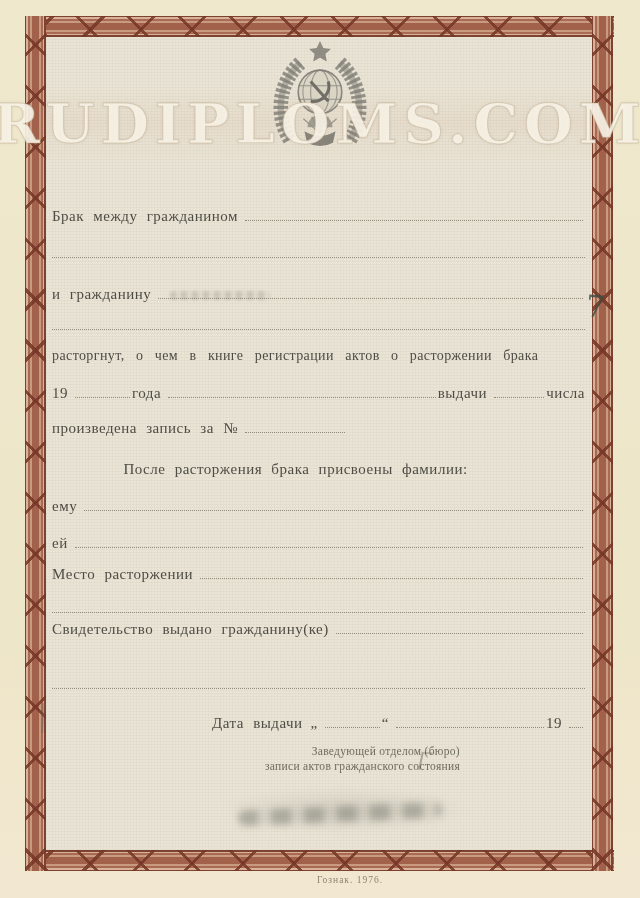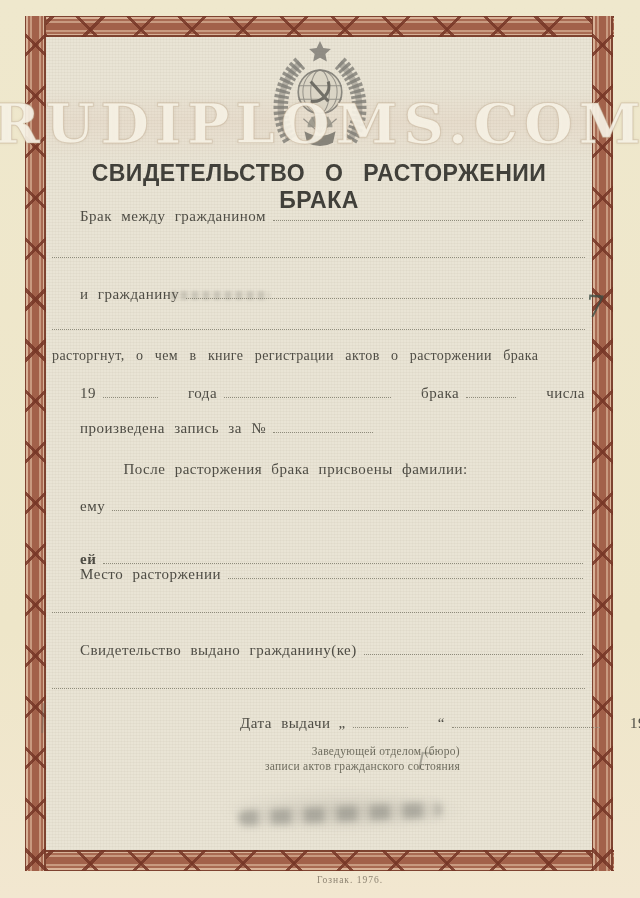--- a/index.html
+++ b/index.html
@@ -70,21 +70,21 @@
     color:#41403a;
   }
 
   
   .row{
     position:absolute;left:52px;right:55px;z-index:4;
     display:flex;align-items:flex-end;height:19px;
     font-size:15px;color:#4e4c44;letter-spacing:.5px;word-spacing:5px;
     line-height:1.1;
   }
-  .row .lbl{white-space:nowrap;margin-left:28px;}
+  .row .lbl{white-space:nowrap;}
   .dots{flex:1 1 auto;border-bottom:1px dotted #8f8c7c;margin:0 2px 3px 7px;height:1px;}
   .dots.fix{flex:0 0 auto;}
   .dotline{position:absolute;left:52px;right:55px;height:0;border-bottom:1px dotted #8f8c7c;z-index:4;}
   .centered{
     position:absolute;left:46px;top:461px;width:546px;z-index:4;text-align:center;
     font-size:15px;color:#4e4c44;letter-spacing:.5px;word-spacing:5px;
     padding-right:47px;box-sizing:border-box;
   }
   .dissolved{
     position:absolute;left:52px;right:55px;top:348px;z-index:4;
@@ -165,21 +165,20 @@
       <g stroke="#72706a" stroke-width="1.2" opacity=".75">
         <path d="M55 90 l-16 -14 M55 90 l-8 -16 M55 90 l0 -17 M55 90 l8 -16 M55 90 l16 -14"></path>
       </g>
       <path d="M43 84 a12 12 0 0 1 24 0 z" fill="#8a887e" opacity=".85"></path>
       <path d="M40 88 q15 9 30 0 l-2.5 11 q-12.5 6.5 -25 0 z" fill="#6e6c64" opacity=".9"></path>
     </svg>
   </div>
 
   <div class="watermark">RUDIPLOMS.COM</div>
 
-  <div class="title">СВИДЕТЕЛЬСТВО О РАСТОРЖЕНИИ БРАКА</div>
 
   <div class="row" style="top:205px;">
     <span class="lbl">Брак между гражданином</span>
     <span class="dots"></span>
   </div>
   <div class="dotline" style="top:257px;"></div>
 
   <div class="row" style="top:283px;">
     <span class="lbl">и гражданину</span>
     <span class="dots"></span>
@@ -187,49 +186,49 @@
   <div class="scribble"></div>
   <div class="dotline" style="top:329px;"></div>
 
   <div class="dissolved">расторгнут, о чем в книге регистрации актов о расторжении брака</div>
 
   <div class="row" style="top:382px;">
     <span class="lbl">19</span>
     <span class="dots fix" style="width:55px"></span>
     <span class="lbl">года</span>
     <span class="dots"></span>
-    <span class="lbl">брака</span>
+    <span class="lbl">выдачи</span>
     <span class="dots fix" style="width:50px"></span>
     <span class="lbl">числа</span>
   </div>
 
   <div class="row" style="top:417px;">
     <span class="lbl">произведена запись за №</span>
     <span class="dots fix" style="width:100px"></span>
   </div>
 
   <div class="centered">После расторжения брака присвоены фамилии:</div>
 
   <div class="row" style="top:495px;">
     <span class="lbl">ему</span>
     <span class="dots"></span>
   </div>
 
-  <div class="row" style="top:548px;font-weight:bold;">
+  <div class="row" style="top:532px;">
     <span class="lbl">ей</span>
     <span class="dots"></span>
   </div>
 
   <div class="row" style="top:563px;">
     <span class="lbl">Место расторжении</span>
     <span class="dots"></span>
   </div>
   <div class="dotline" style="top:612px;"></div>
 
-  <div class="row" style="top:639px;">
+  <div class="row" style="top:618px;">
     <span class="lbl">Свидетельство выдано гражданину(ке)</span>
     <span class="dots"></span>
   </div>
   <div class="dotline" style="top:688px;"></div>
 
   <div class="row" style="top:712px;left:212px;">
     <span class="lbl">Дата выдачи</span>
     <span class="lbl" style="margin-left:8px">„</span>
     <span class="dots fix" style="width:55px"></span>
     <span class="lbl">“</span>

